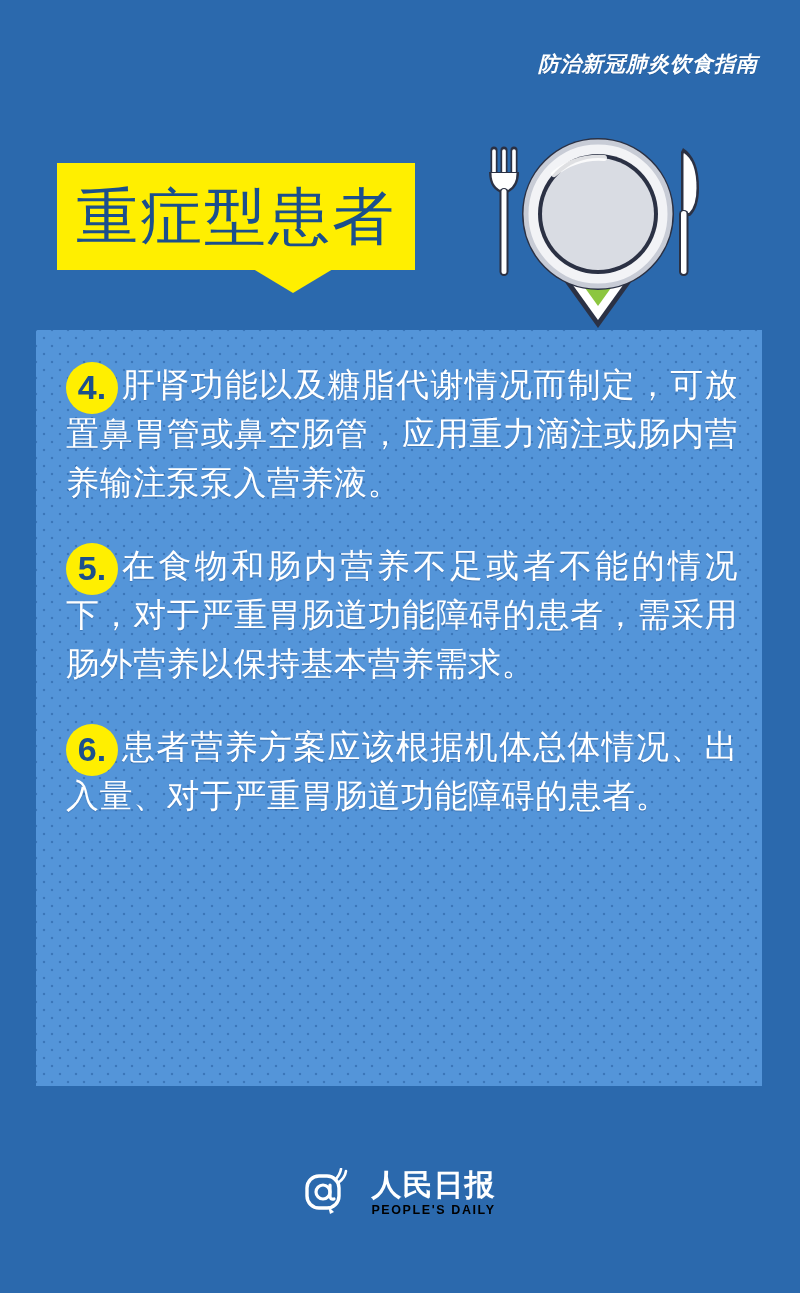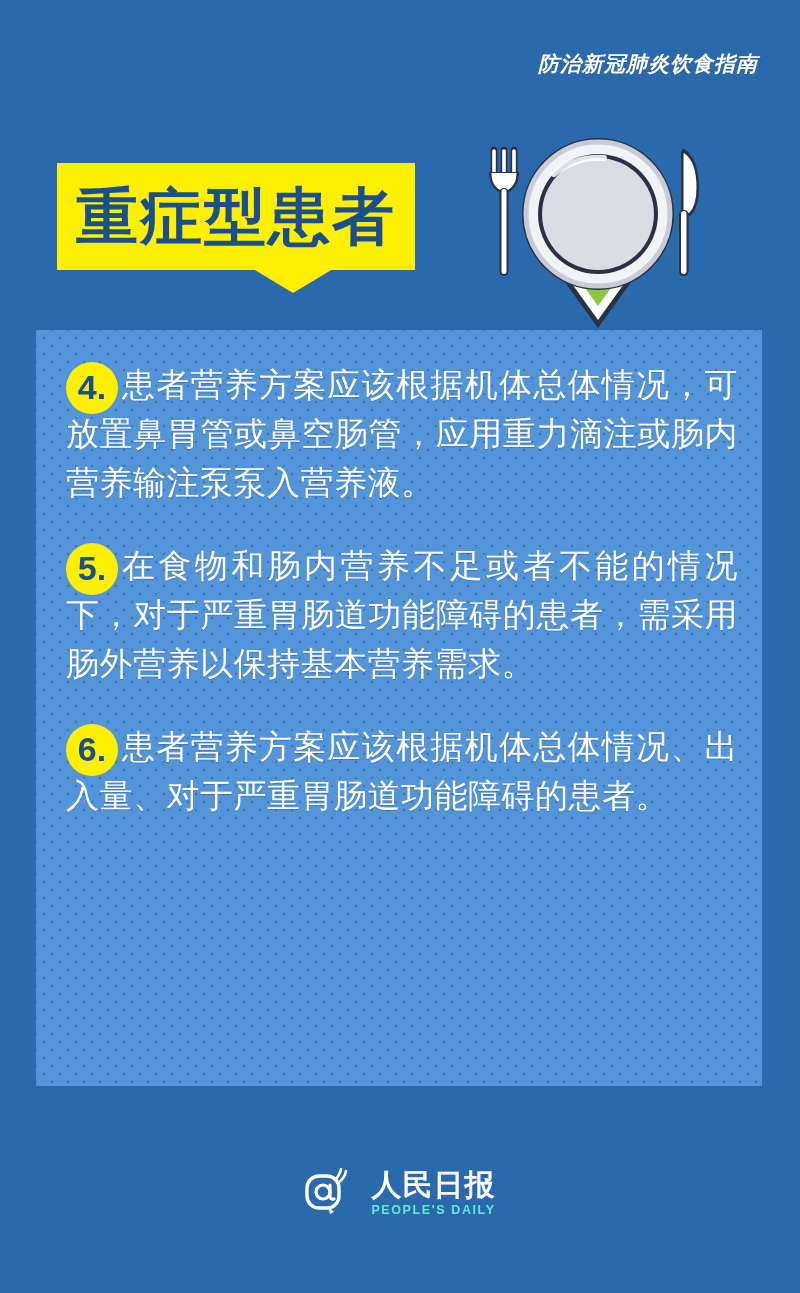--- a/index.html
+++ b/index.html
@@ -63,21 +63,21 @@
     border-right: 40px solid transparent;
     border-top: 24px solid #ffef00;
   }
   .banner-text {
     position: absolute;
     inset: 0;
     display: flex;
     align-items: center;
     justify-content: center;
     font-size: 62px;
-    font-weight: bold;
+    font-weight: normal;
     color: #1b4f8c;
     letter-spacing: 2px;
     white-space: nowrap;
     text-shadow: 2px 2px 0 #ffef00, -1px -1px 0 #ffef00;
   }
 
   
   .icon-meal {
     position: absolute;
     left: 476px;
@@ -168,21 +168,21 @@
   }
   .logo-cn {
     font-size: 30px;
     font-weight: bold;
     color: #ffffff;
     letter-spacing: 1px;
   }
   .logo-en {
     font-size: 12.5px;
     font-weight: bold;
-    color: #5eead4;
+    color: #000000;
     letter-spacing: 1.6px;
     margin-top: 4px;
   }
 </style>
 </head>
 <body>
 
 <div id="poster">
 
   <div class="header-title">防治新冠肺炎饮食指南</div>
@@ -227,21 +227,21 @@
         <path d="M78 42 Q100 24 128 26" stroke="#ffffff" stroke-width="6" fill="none" stroke-linecap="round" opacity=".85"></path>
       </g>
     </svg>
   </div>
 
   <div class="panel">
     <div class="items">
 
       <div class="item">
         <div class="item-badge">4.</div>
-        <div class="item-text">患者营养方案应该根据机体总体情况，可放置鼻胃管或鼻空肠管，应用重力滴注或肠内营养输注泵泵入营养液。</div>
+        <div class="item-text">肝肾功能以及糖脂代谢情况而制定，可放置鼻胃管或鼻空肠管，应用重力滴注或肠内营养输注泵泵入营养液。</div>
       </div>
 
       <div class="item">
         <div class="item-badge">5.</div>
         <div class="item-text">在食物和肠内营养不足或者不能的情况下，对于严重胃肠道功能障碍的患者，需采用肠外营养以保持基本营养需求。</div>
       </div>
 
       <div class="item">
         <div class="item-badge">6.</div>
         <div class="item-text">患者营养方案应该根据机体总体情况、出入量、对于严重胃肠道功能障碍的患者。</div>

